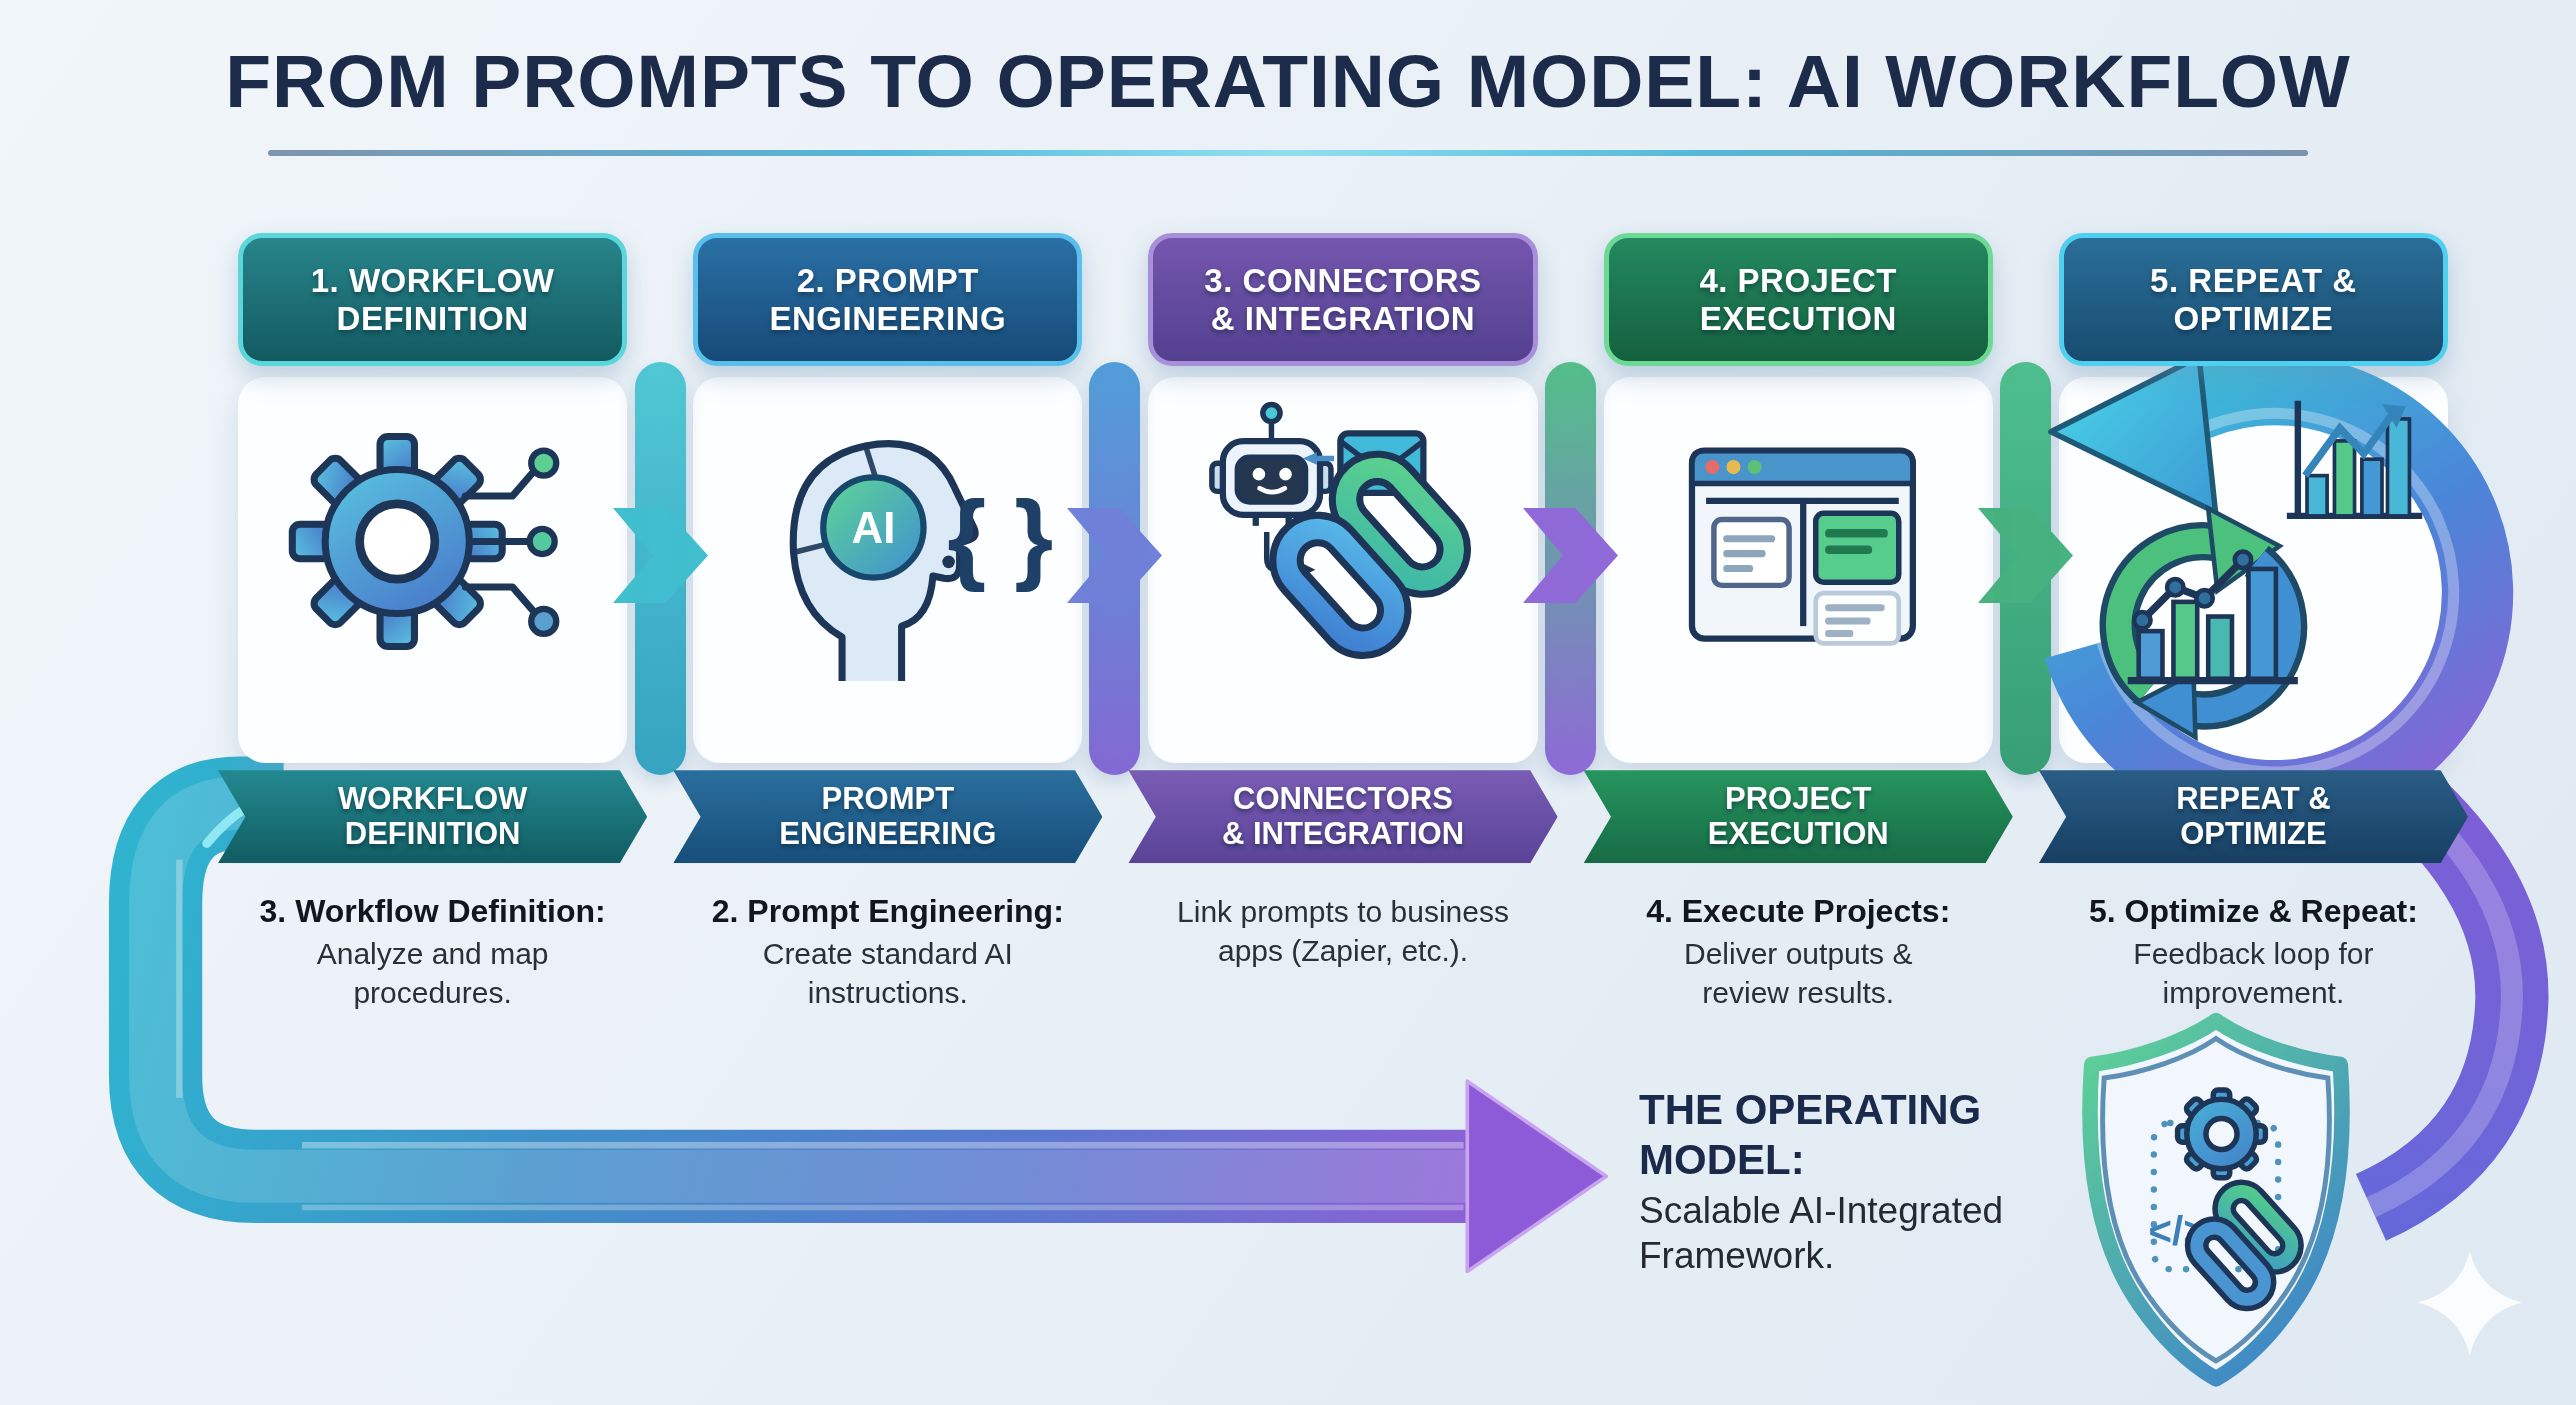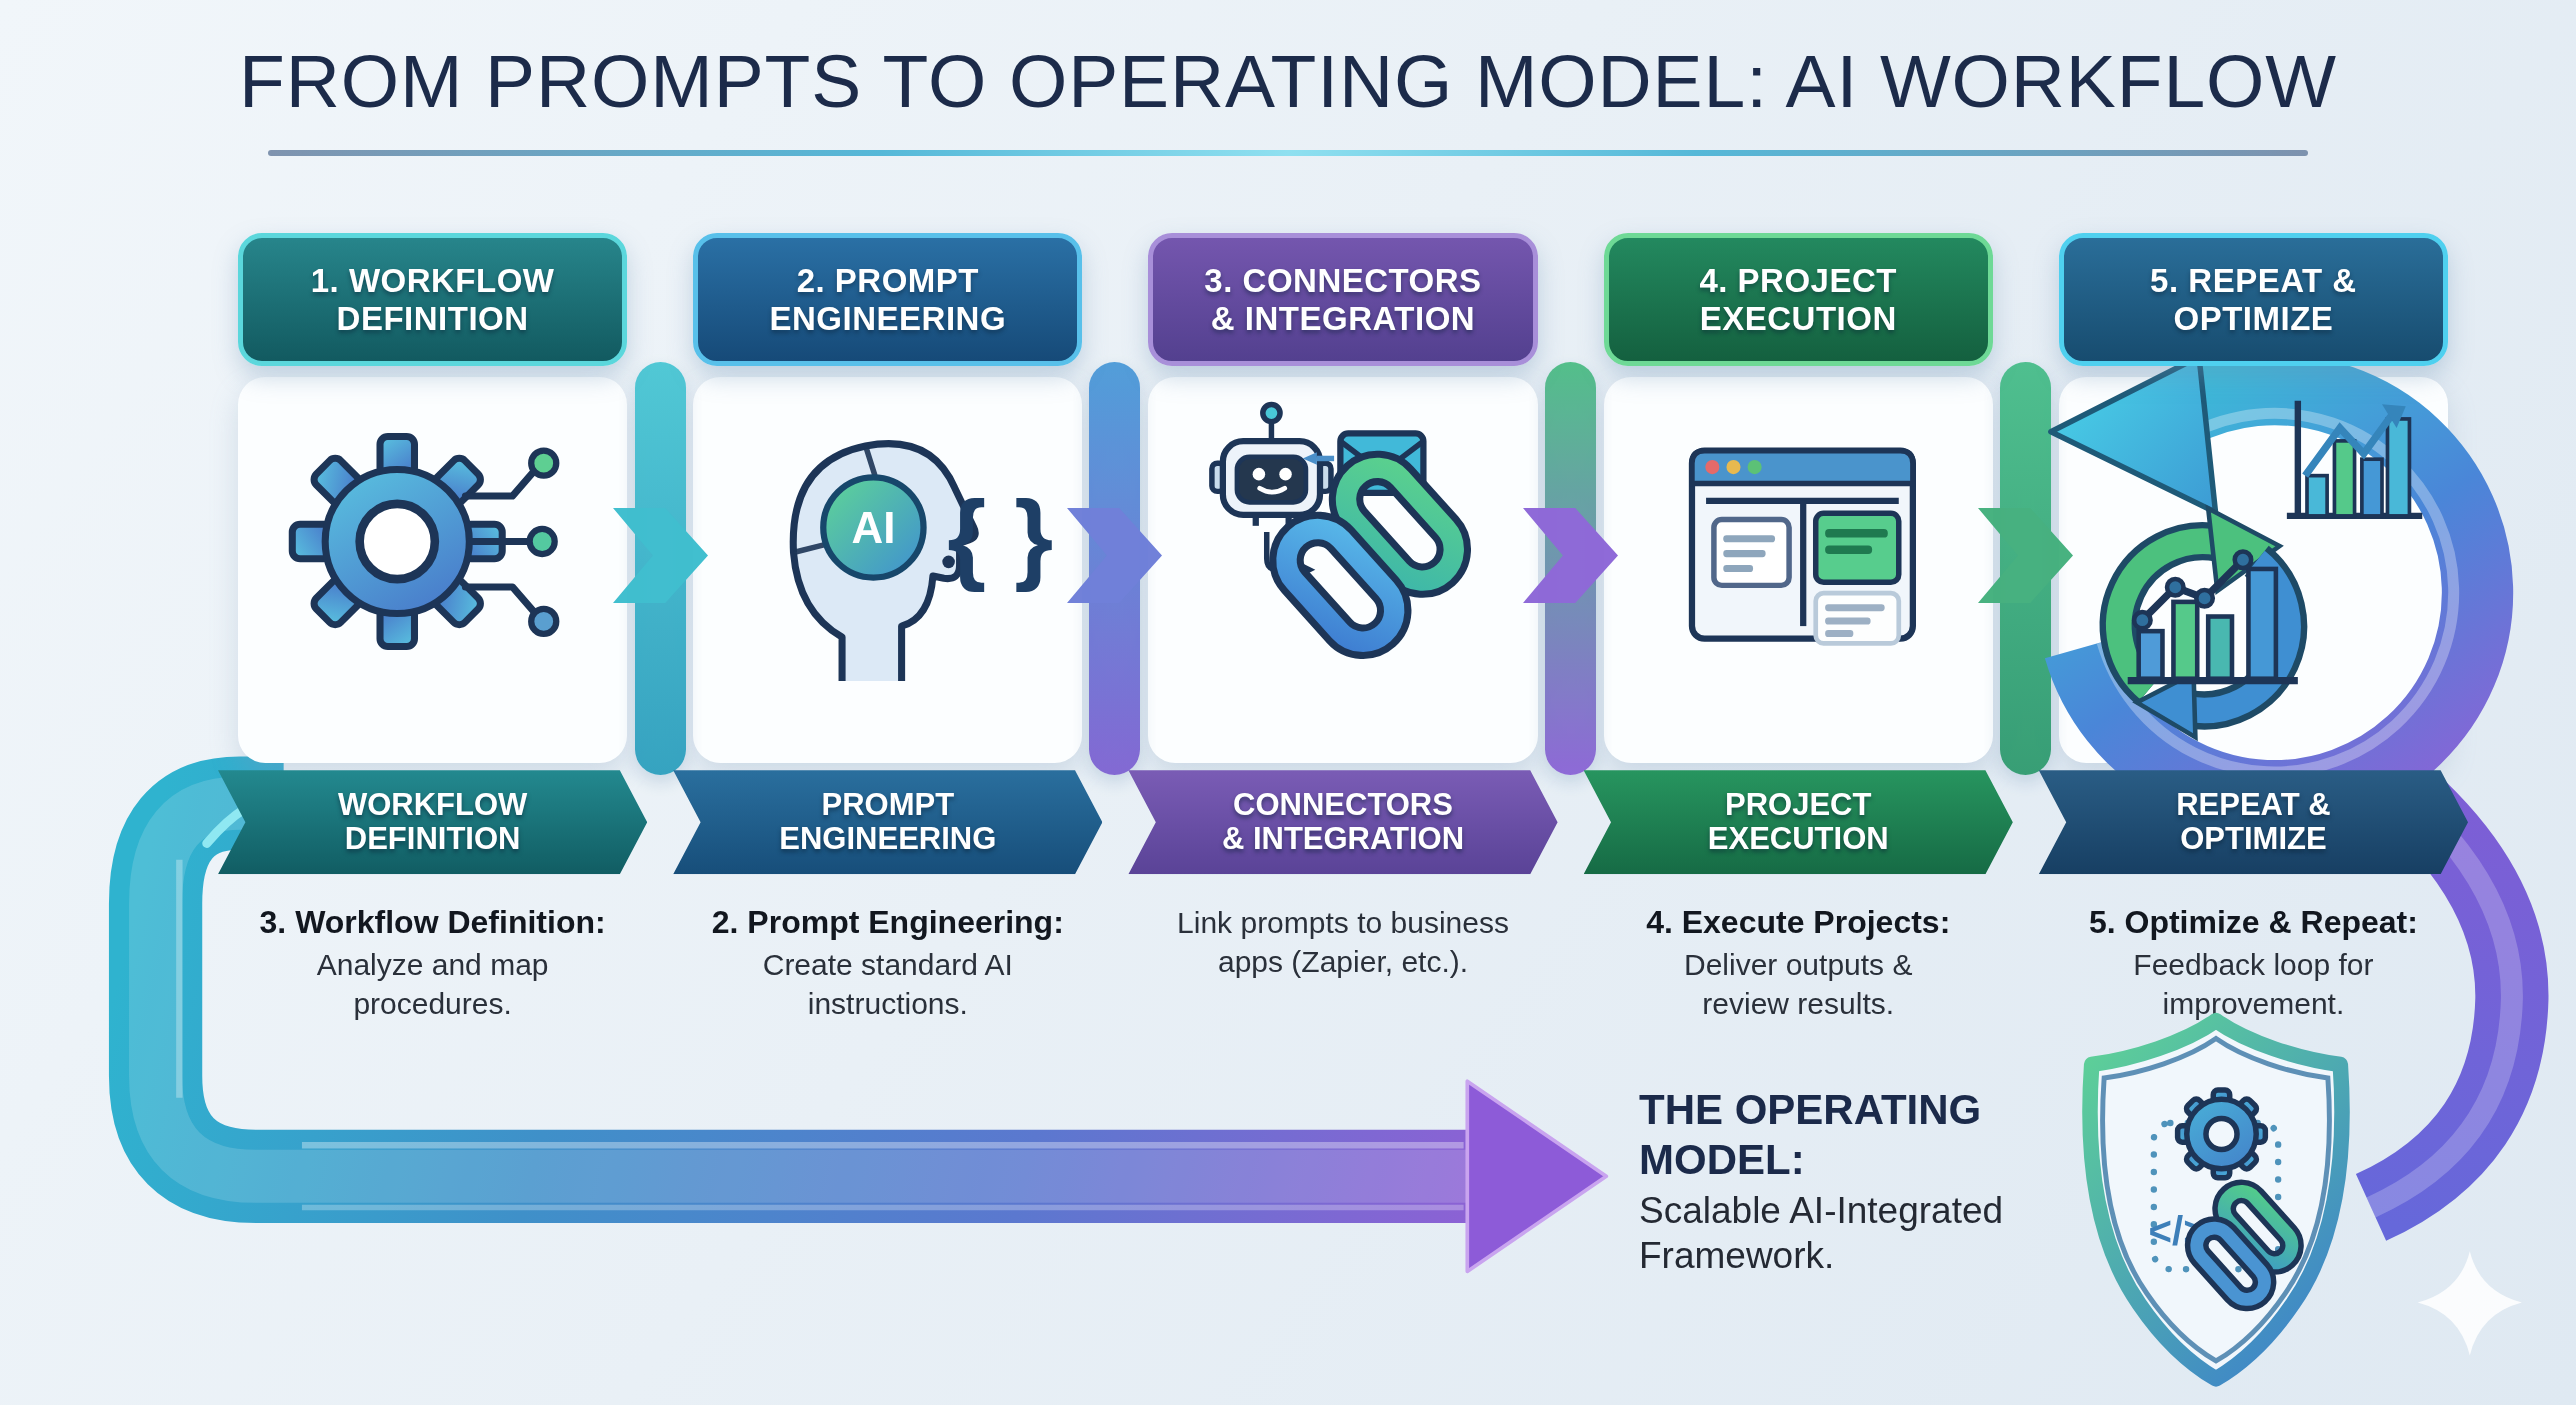--- a/index.html
+++ b/index.html
@@ -8,21 +8,21 @@
     font-family:"Liberation Sans","DejaVu Sans",sans-serif;
     background:linear-gradient(125deg,#f1f6fa 0%,#e9f0f6 45%,#dfe9f2 100%);
   }
   svg{display:block}
   .fx{position:absolute;left:0;top:0;pointer-events:none}
   #bg-fx{z-index:1}
   #fg-fx{z-index:5}
 
   .page-title{
     position:absolute;top:40px;left:0;width:100%;margin:0;text-align:center;
-    font-size:75px;font-weight:400;letter-spacing:0.9px;color:#1c2b4a;line-height:1.1;z-index:6;
+    font-size:75px;font-weight:700;letter-spacing:0.9px;color:#1c2b4a;line-height:1.1;z-index:6;
   }
   .title-underline{
     position:absolute;top:150px;left:50%;transform:translateX(-50%);
     width:2040px;height:6.4px;border-radius:3.7px;z-index:6;
     background:linear-gradient(90deg,rgba(90,115,150,.75),#55b8d8 30%,#8fe0f0 50%,#55b8d8 70%,rgba(90,115,150,.75));
   }
 
   .row{position:absolute;left:238px;top:233px;width:2210px;display:flex;gap:66px;}
   .step{flex:1;display:flex;flex-direction:column;}
 
@@ -35,21 +35,21 @@
     white-space:pre-line;text-shadow:0 2.7px 4.6px rgba(8,30,50,.45);
     box-shadow:0 11px 24px rgba(110,145,180,.35);
   }
   .card{
     position:relative;z-index:2;margin-top:11px;height:386px;border-radius:27.4px;
     background:#fcfeff;box-shadow:0 12.8px 27.4px rgba(130,158,188,.28);
     display:flex;justify-content:center;
   }
   .icon-svg{width:329px;height:329px}
   .banner{
-    position:relative;z-index:6;margin-top:7.3px;height:104px;
+    position:relative;z-index:6;margin-top:7.3px;height:93px;
     width:calc(100% + 40px);margin-left:-20px;
     background:linear-gradient(180deg,var(--ntop,#23898f),var(--nbot,#115d63));
     clip-path:polygon(0 0,calc(100% - 27.4px) 0,100% 50%,calc(100% - 27.4px) 100%,0 100%,27.4px 50%);
     display:flex;align-items:center;justify-content:center;text-align:center;
     color:#fff;font-size:31px;font-weight:700;line-height:1.12;white-space:pre-line;
     text-shadow:0 2.7px 4.6px rgba(8,30,50,.5);
     filter:drop-shadow(0 7.3px 11px rgba(110,140,175,.4));
   }
   .desc{position:relative;z-index:6;margin-top:27.4px;text-align:center;}
   .desc-title{font-size:32px;font-weight:700;color:#12171f;line-height:1.3;}

